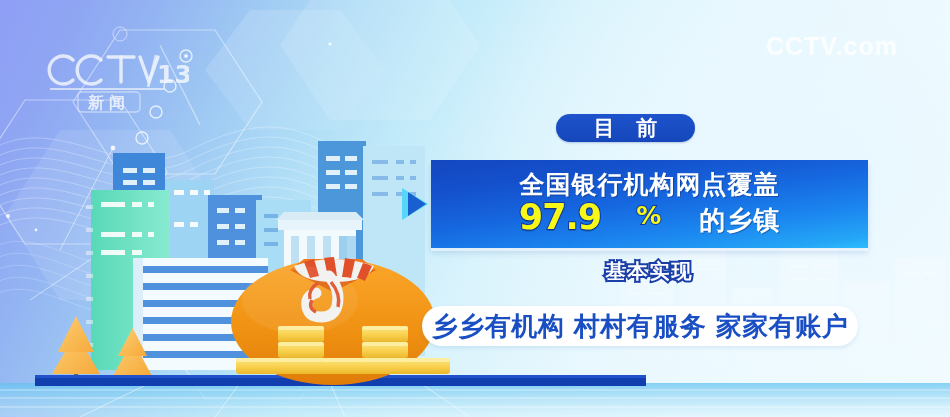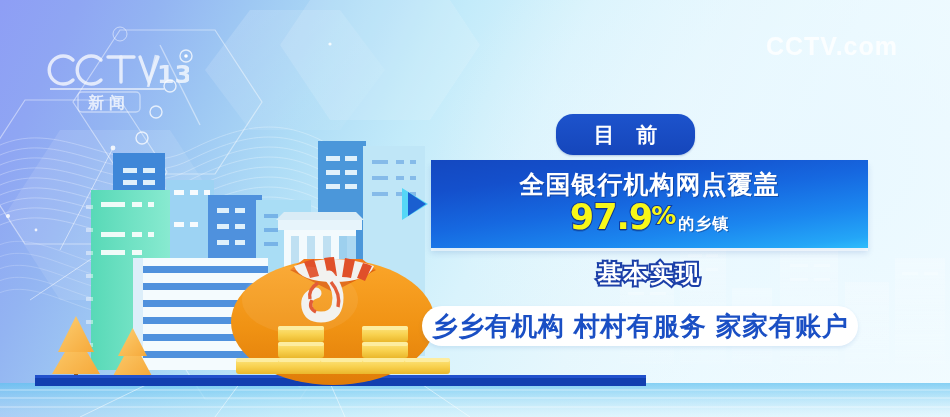--- a/index.html
+++ b/index.html
@@ -49,21 +49,21 @@
     text-shadow:0 0 1px rgba(255,255,255,.5);
     pointer-events:none;
   }
 
   
   .illu { position:absolute; left:0; top:0; width:950px; height:417px; }
 
   
   .badge {
     position:absolute; left:556px; top:114px;
-    width:139px; height:41px;
+    width:139px; height:28px;
     background:linear-gradient(180deg,#1d53cc 0%,#1546bb 100%);
     border-radius:17px;
     display:flex; align-items:center; justify-content:center;
     box-shadow:0 1px 2px rgba(20,50,140,.25);
   }
   .badge span {
     color:#fff; font-size:21px; font-weight:bold;
     letter-spacing:7px; text-indent:7px;
     font-family:"DejaVu Sans","Liberation Sans",sans-serif;
   }
@@ -84,47 +84,48 @@
   }
   .banner-l1 {
     color:#fff; font-size:25px; font-weight:bold; letter-spacing:1px;
     line-height:1.08;
     text-shadow:1px 1px 0 rgba(12,42,110,.45);
     font-family:Liberation Serif, serif;
   }
   .banner-l2 {
     line-height:1.1; display:flex; align-items:baseline; white-space:nowrap;
     font-family:"DejaVu Sans","Liberation Sans",sans-serif;
+    gap:36px;
   }
   .pct-num {
     color:#f7f818; font-size:35px; font-weight:bold; letter-spacing:-1px;
     -webkit-text-stroke:2px #103a9e;
     paint-order:stroke fill;
     text-shadow:0 2px 0 rgba(10,40,110,.35);
   }
   .pct-sign {
     color:#f7f818; font-size:25px; font-weight:bold;
     -webkit-text-stroke:2px #103a9e;
     paint-order:stroke fill;
     position:relative; top:-5px; margin-left:-1px;
   }
   .pct-tail {
-    color:#fff; font-size:16px; font-weight:bold; letter-spacing:1px;
+    color:#fff; font-size:26px; font-weight:bold; letter-spacing:1px;
     margin-left:2px;
     text-shadow:1px 1px 0 rgba(12,42,110,.4);
   }
 
   .arrow-mark { position:absolute; left:398px; top:186px; }
 
   .headline2 {
     position:absolute; left:431px; top:258px; width:437px;
     text-align:center;
   }
   .headline2 span {
-    font-size:24px; font-weight:bold; letter-spacing:2px;
+    font-size:20px; font-weight:bold; letter-spacing:2px;
     color:#fff;
     -webkit-text-stroke:4px #1b3fa8;
     paint-order:stroke fill;
     font-family:"DejaVu Sans","Liberation Sans",sans-serif;
   }
 
   .pill-wrap {
     position:absolute; left:422px; top:306px;
     width:436px; height:40px;
     background:#fff;

